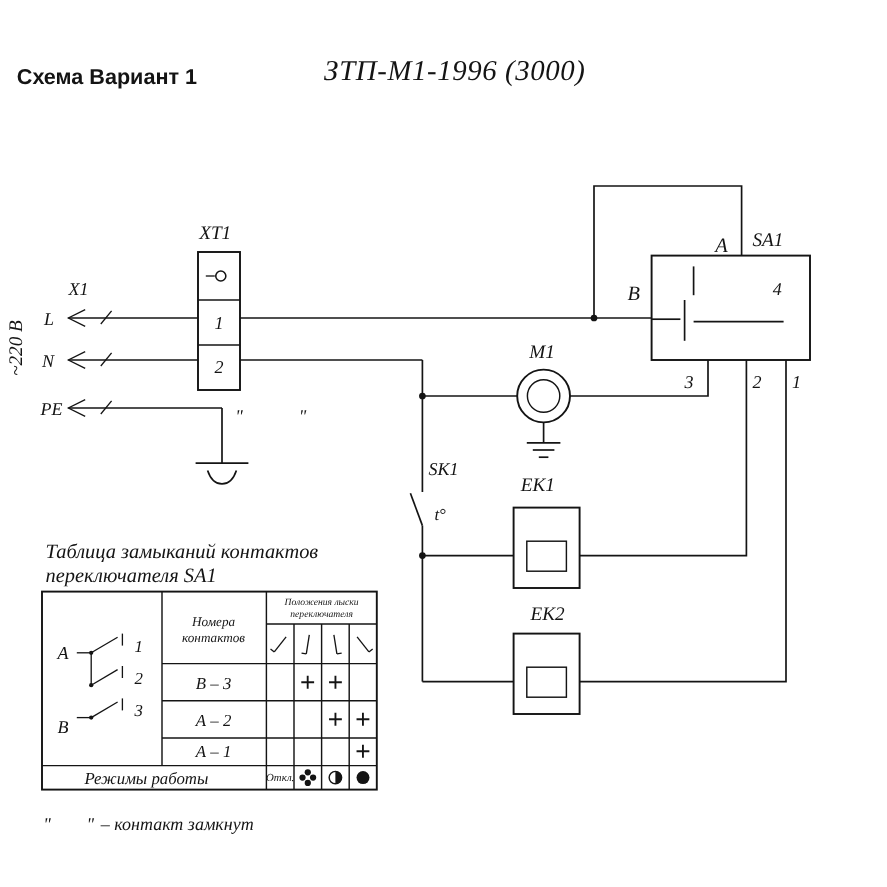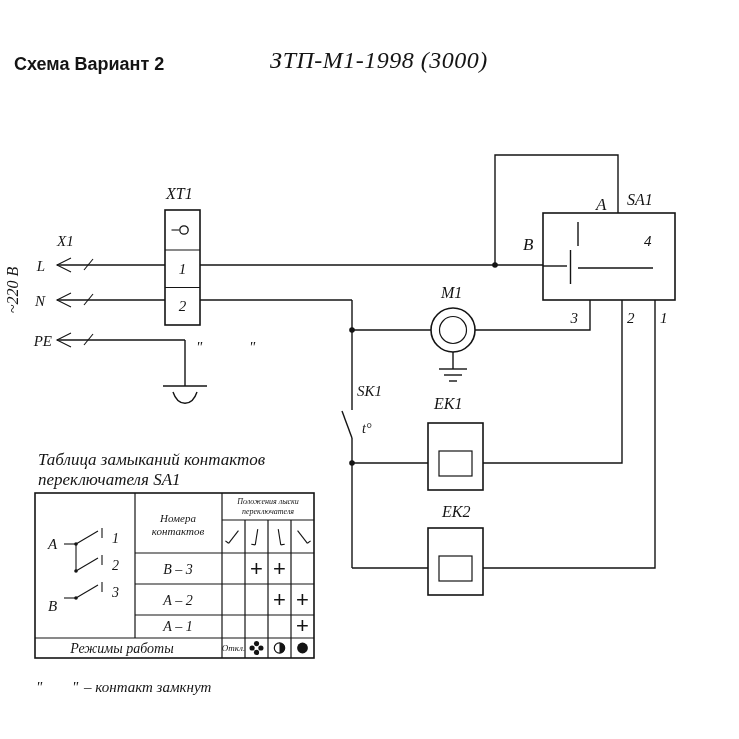--- a/index.html
+++ b/index.html
@@ -20,22 +20,22 @@
   .ti15{font:italic 15px "Liberation Serif",serif}
   .ti14{font:italic 14px "Liberation Serif",serif}
   .ti11{font:italic 11px "Liberation Serif",serif}
   .ti9{font:italic 9px "Liberation Serif",serif}
   .ti8{font:italic 8px "Liberation Serif",serif}
   .plus{font:22px "Liberation Sans",sans-serif}
 </style>
 </head>
 <body>
 
-<div class="doc-title">Схема Вариант 2</div>
-<div class="model-title">ЗТП-М1-1998 (3000)</div>
+<div class="doc-title">Схема Вариант 1</div>
+<div class="model-title">ЗТП-М1-1996 (3000)</div>
 
 <svg id="schem" width="739" height="739" viewBox="0 0 739 739">
 
   <g>
     <path class="wire" d="M57 265 H543"></path>
     <path class="wire" d="M57 300 H352"></path>
     <path class="wire" d="M57 340 H185"></path>
 
     <path class="thin" d="M84 270 L93 259"></path>
     <path class="thin" d="M84 305 L93 294"></path>

